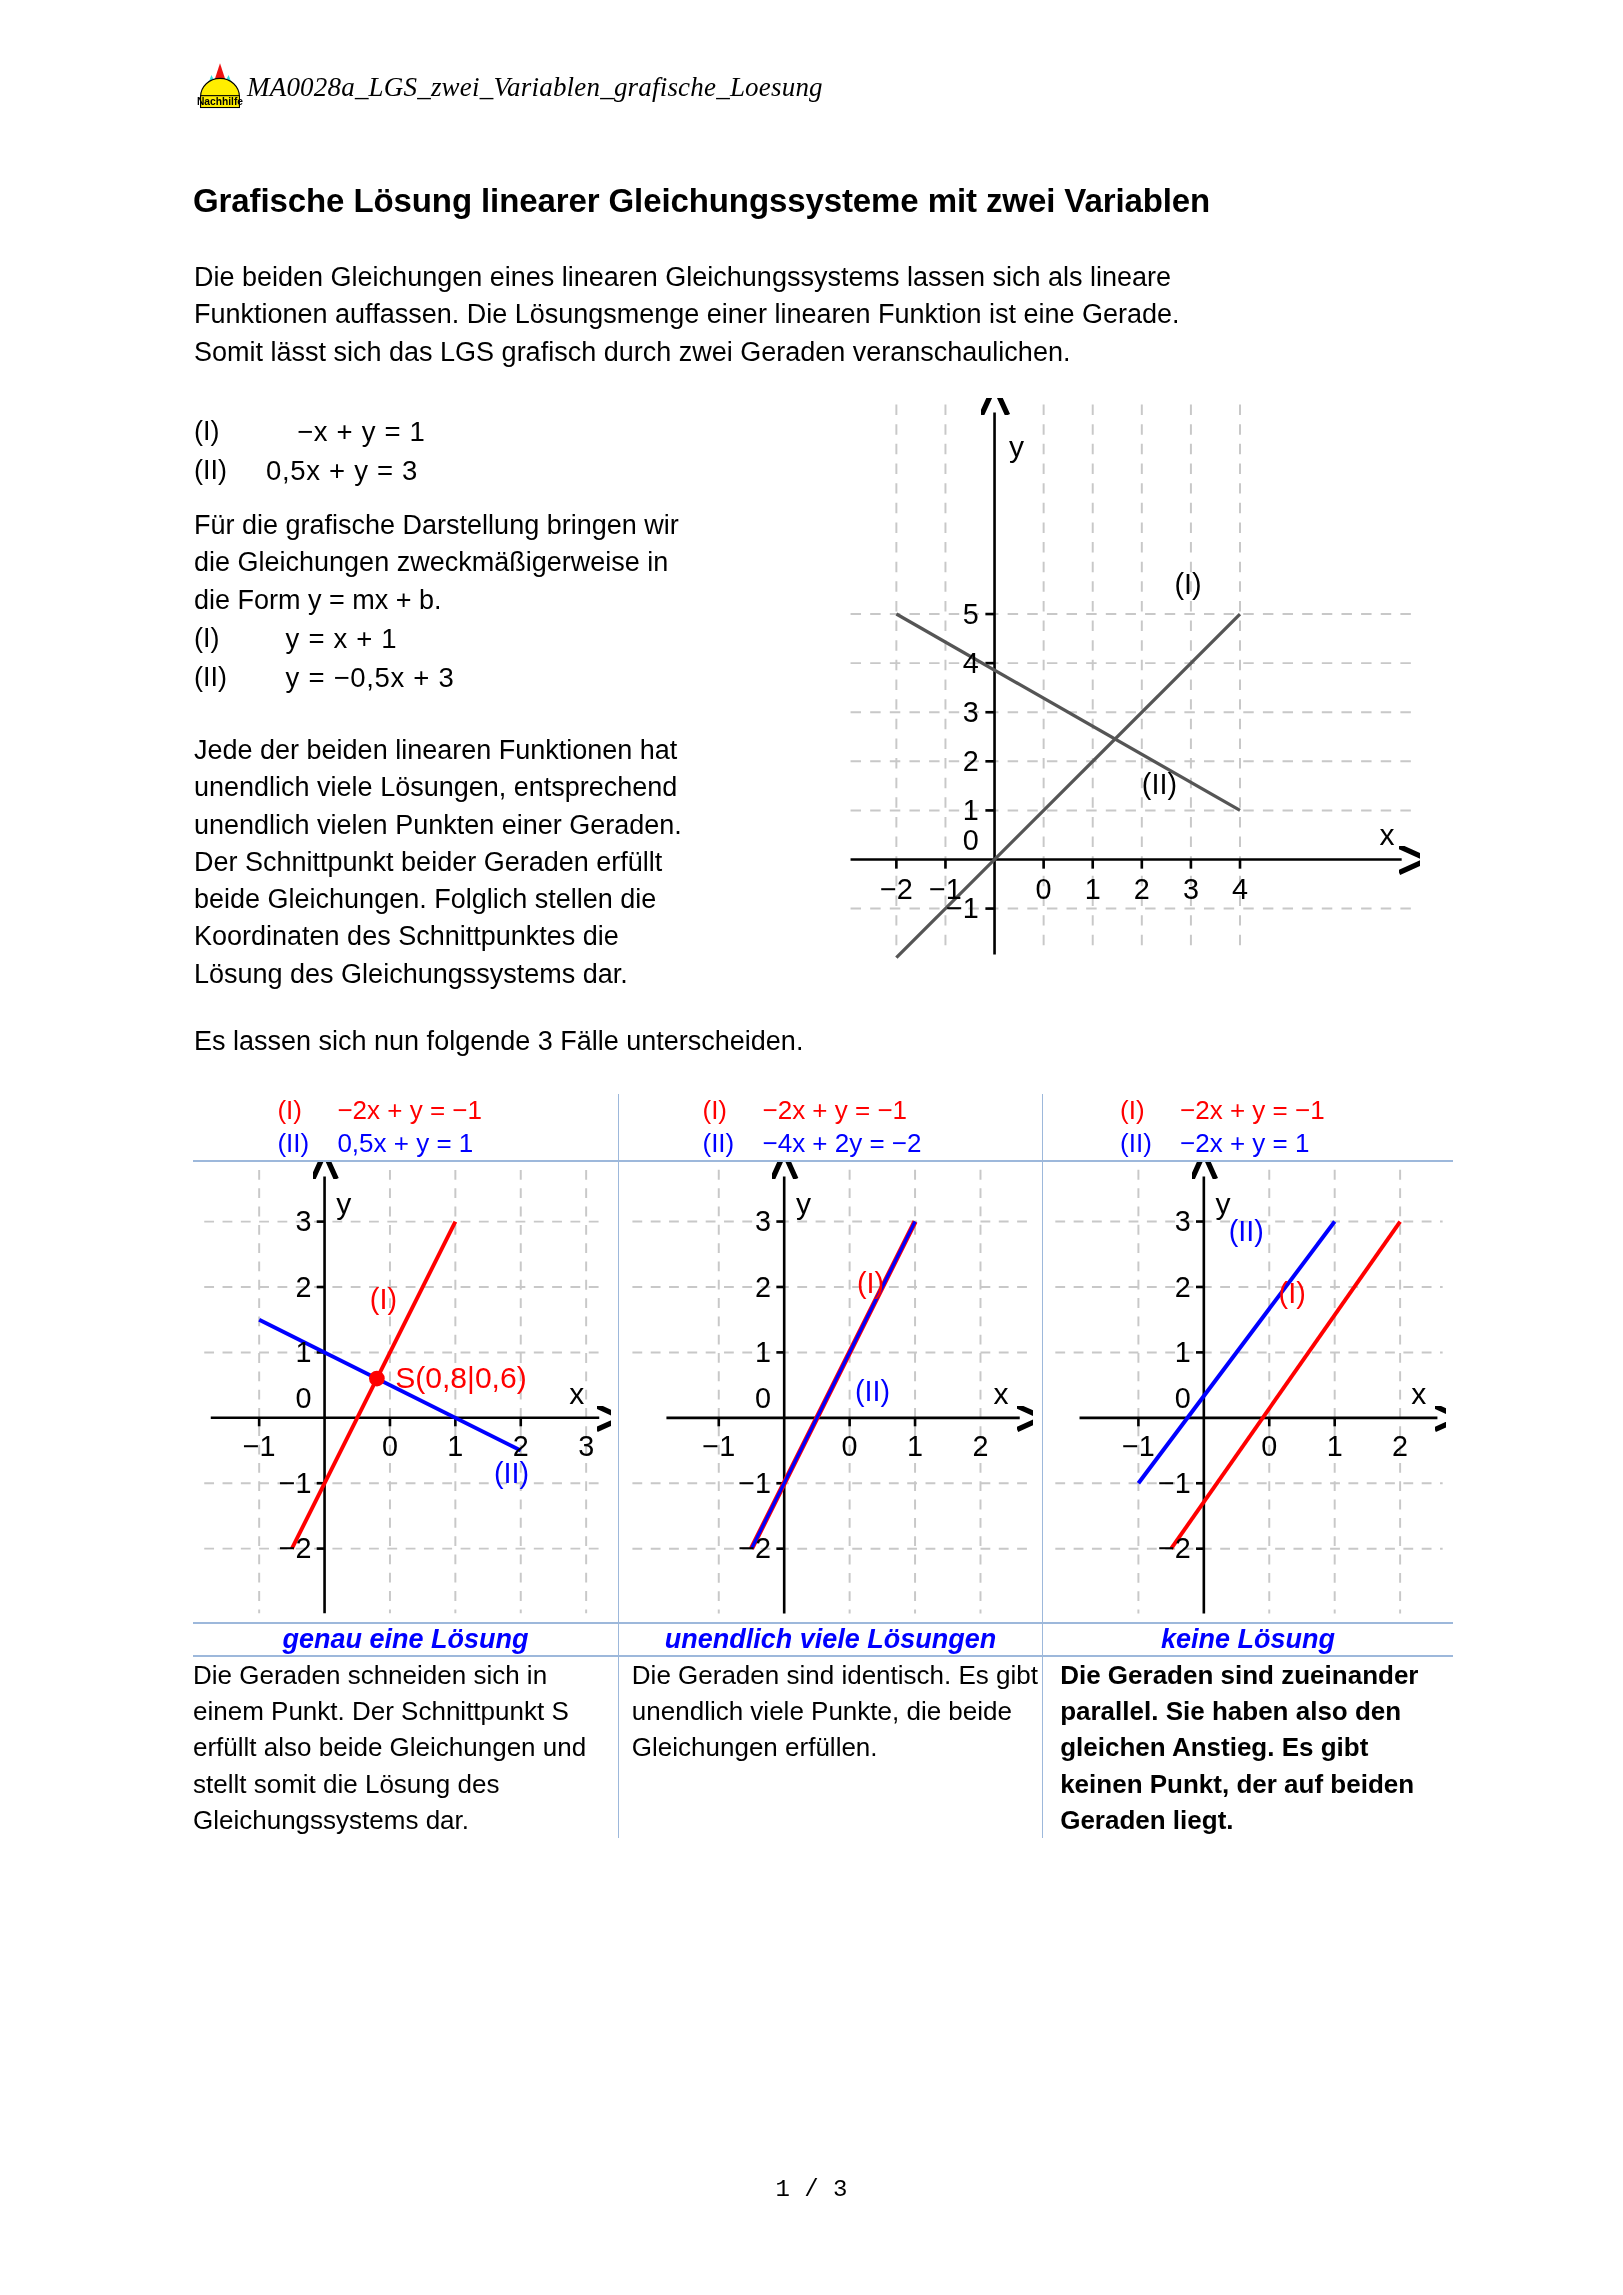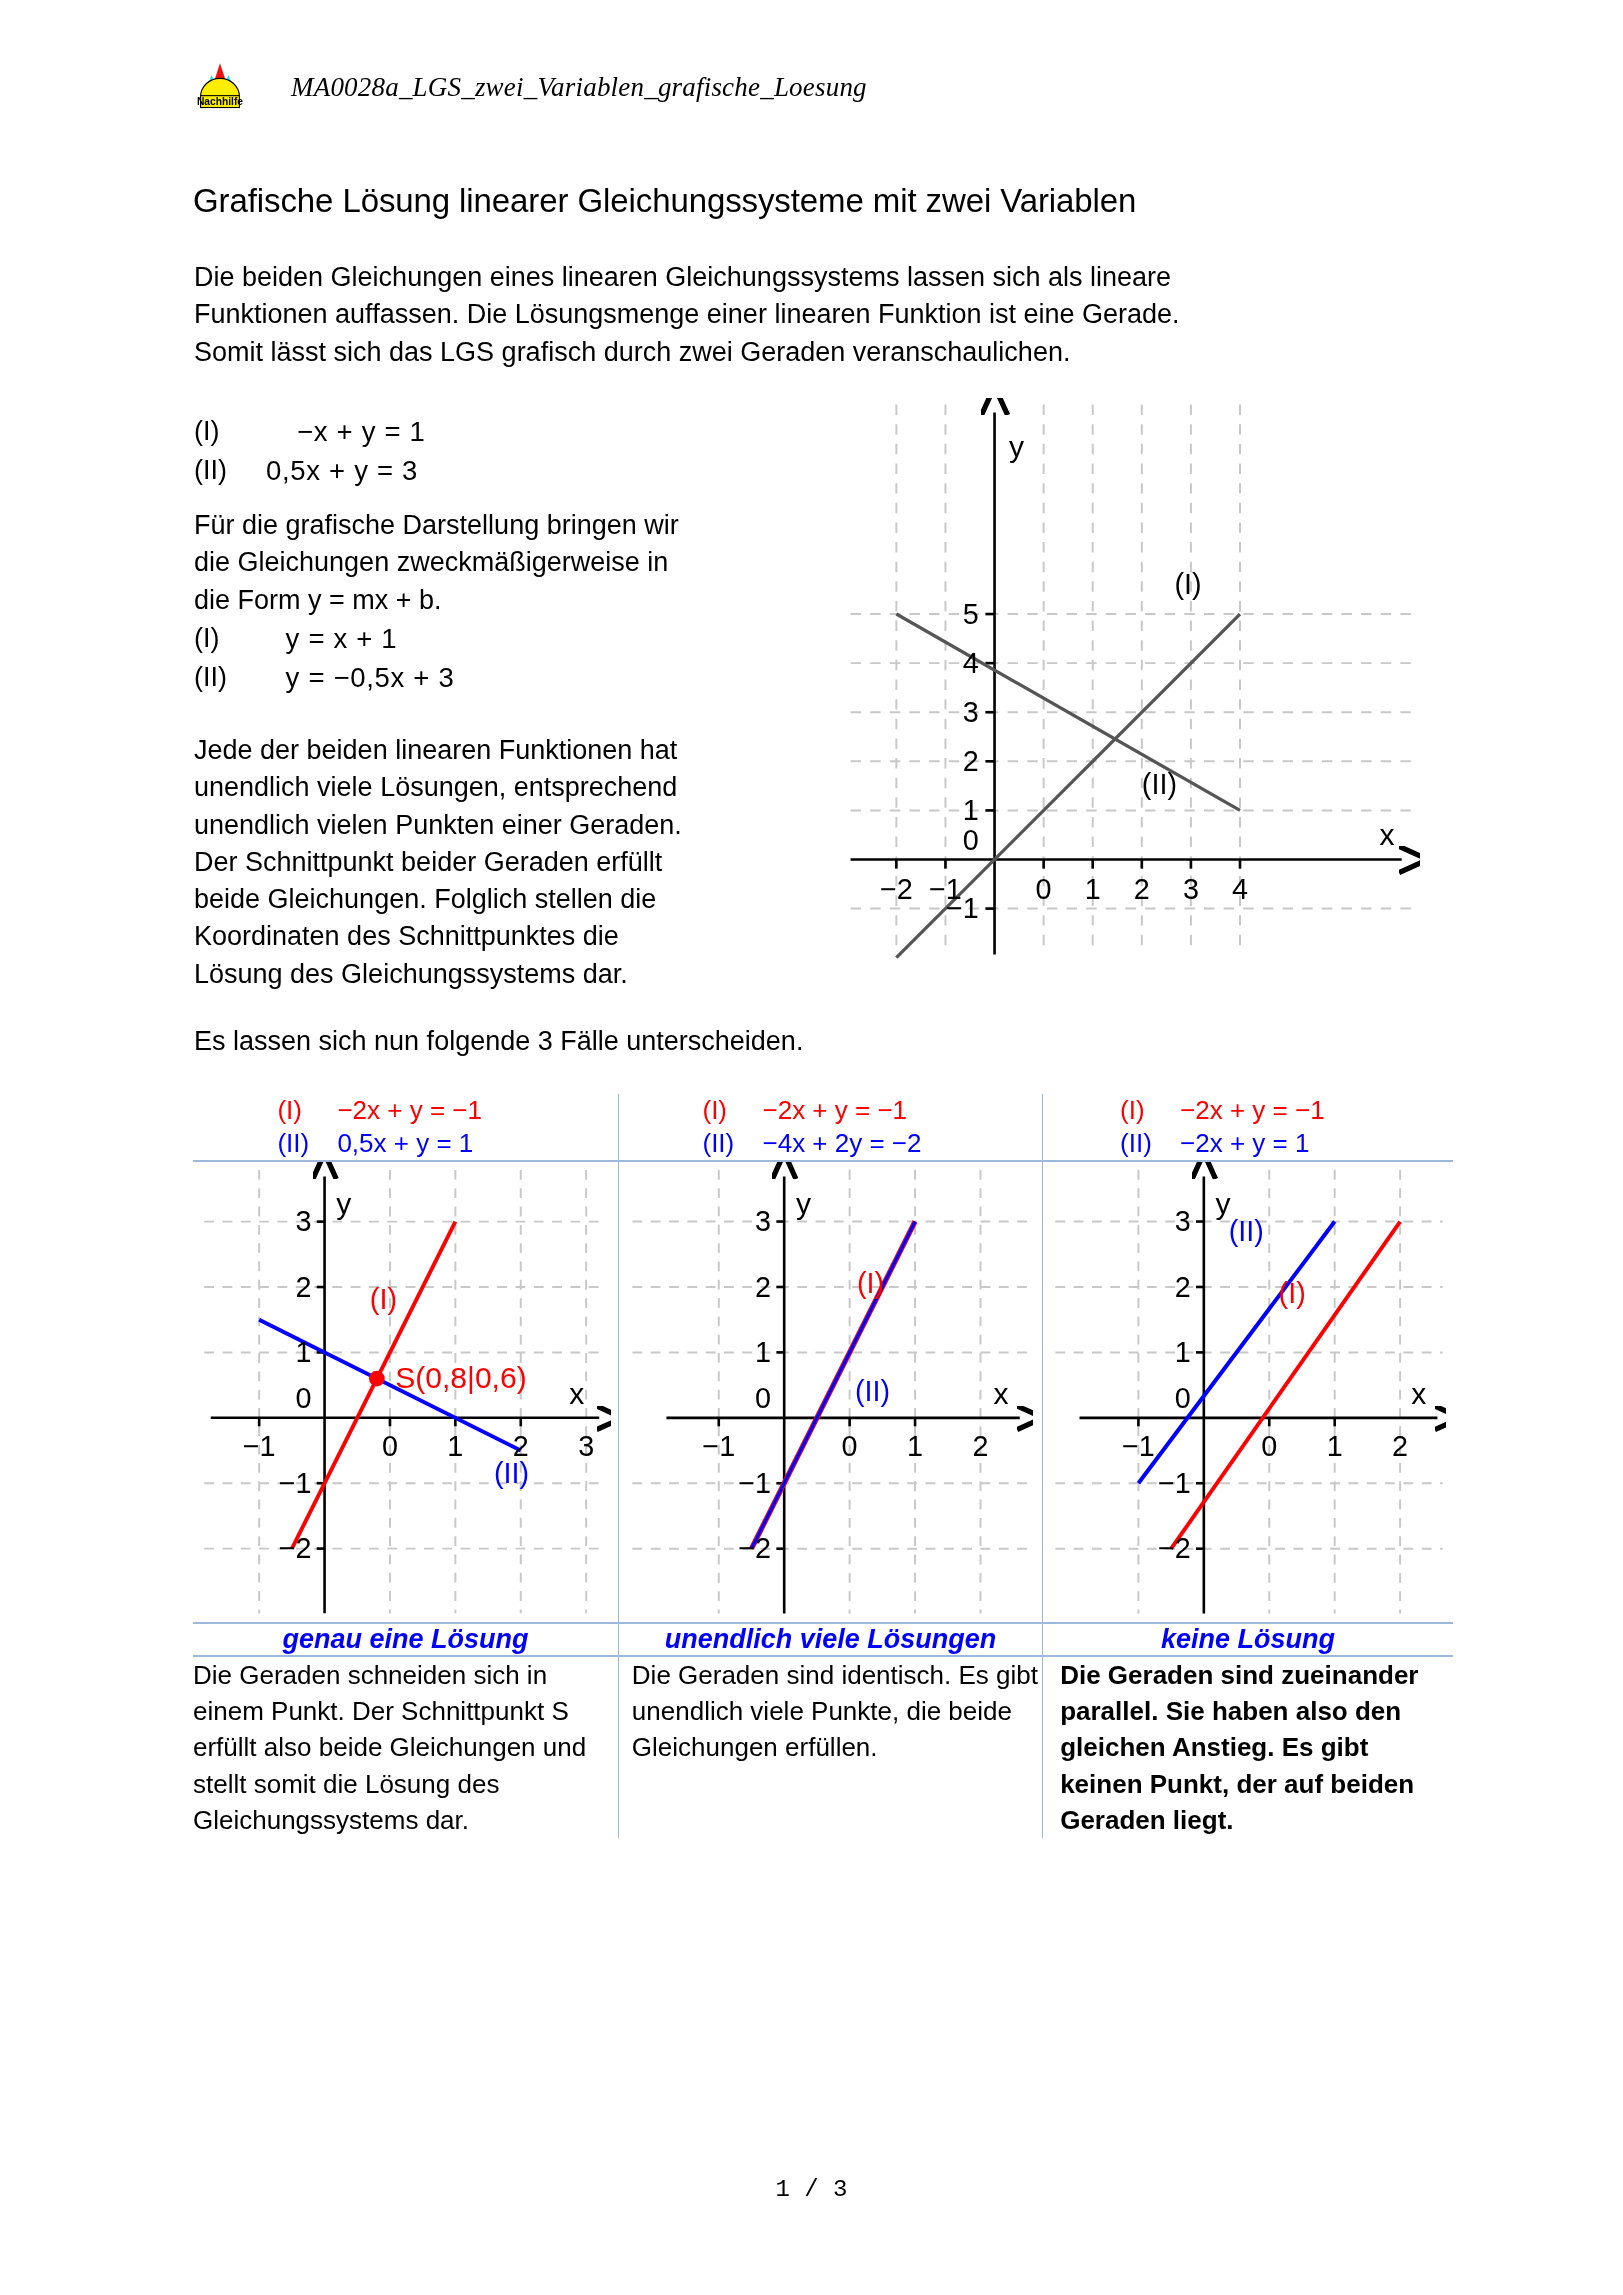--- a/index.html
+++ b/index.html
@@ -18,27 +18,26 @@
     display:flex; align-items:center; gap:0;
   }
   .logo { width:54px; height:54px; display:block; }
   .header-title {
     font-family:"Liberation Serif", serif;
     font-style:italic;
     font-size:27px;
     letter-spacing:0.2px;
     white-space:nowrap;
     color:#000;
-    margin-left:44px;
   }
 
   
   .page-title {
     position:absolute; left:193px; top:182px;
-    font-size:33px; font-weight:normal;
+    font-size:33px; font-weight:bold;
     letter-spacing:-0.1px;
     white-space:nowrap;
   }
 
   
   .intro {
     position:absolute; left:194px; top:259px; width:1258px;
     font-size:27px; line-height:1.38;
     text-align:justify;
   }

